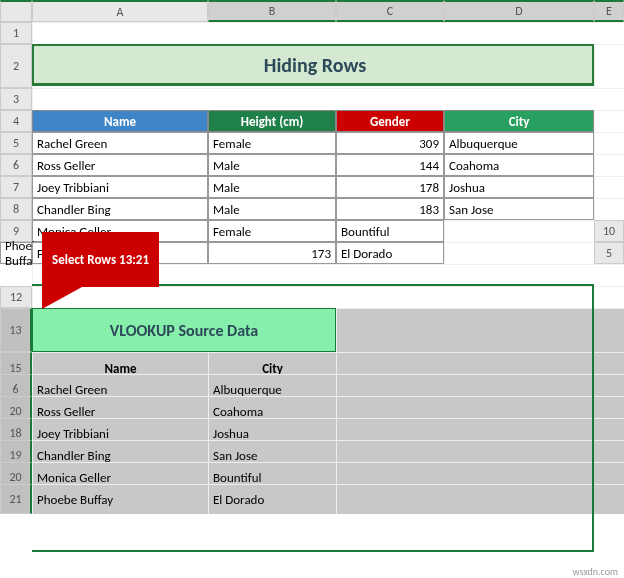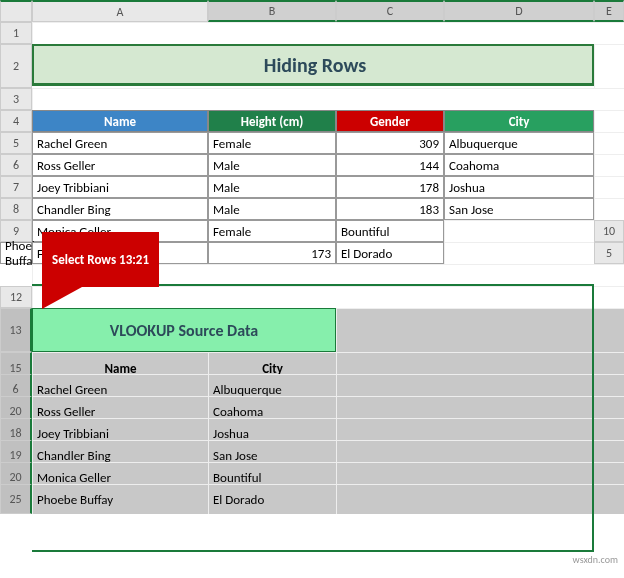--- a/index.html
+++ b/index.html
@@ -19,21 +19,21 @@
     .hdr-city { background: #28a060; color: #fff; font-weight: bold; justify-content: center; border: 1px solid #888; }
     .tbl { border: 1px solid #999; }
     .tbl.right { justify-content: flex-end; }
     .vtitle { grid-column: 2 / 4; background: #c8c8c8; font-size: 16px; font-weight: bold; color: #2d4a5a; justify-content: center; }
     .vhdr { font-weight: bold; justify-content: center; }
     .callout { position: absolute; top: 232px; left: 42px; background: #cc0000; color: #fff; font-weight: bold; padding: 20px 10px; font-size: 13px; z-index: 10; text-align: right; }
     .callout::after { content: ''; position: absolute; left: 0; bottom: -22px; width: 0; height: 0; border-top: 22px solid #cc0000; border-right: 40px solid transparent; }
     .sel-border-top { position: absolute; left: 32px; top: 284px; width: 562px; height: 0; border-top: 2px solid #1a7a3a; z-index: 5; }
     .sel-border-bot { position: absolute; left: 32px; top: 550px; width: 562px; height: 0; border-top: 2px solid #1a7a3a; z-index: 5; }
     .sel-border-right { position: absolute; left: 592px; top: 284px; width: 0; height: 266px; border-left: 2px solid #1a7a3a; z-index: 5; }
-    .watermark { position: absolute; bottom: 12px; right: 6px; font-size: 10px; color: #999; }
+    .watermark { position: absolute; bottom: 0; right: 6px; font-size: 10px; color: #999; }
   </style>
 </head>
 <body>
 
 <div class="sheet">
 
   <div class="colhdr"></div>
   <div class="colhdr">A</div>
   <div class="colhdr sel">B</div>
   <div class="colhdr sel">C</div>
@@ -130,21 +130,21 @@
   <div class="rowhdr sel" style="height:30px">19</div>
   <div class="cell sel" style="height:30px">Chandler Bing</div>
   <div class="cell sel" style="height:30px">San Jose</div>
   <div class="cell sel" style="height:30px;grid-column:4/7"></div>
 
   <div class="rowhdr sel" style="height:30px">20</div>
   <div class="cell sel" style="height:30px">Monica Geller</div>
   <div class="cell sel" style="height:30px">Bountiful</div>
   <div class="cell sel" style="height:30px;grid-column:4/7"></div>
 
-  <div class="rowhdr sel" style="height:30px">25</div>
+  <div class="rowhdr sel" style="height:30px">21</div>
   <div class="cell sel" style="height:30px">Phoebe Buffay</div>
   <div class="cell sel" style="height:30px">El Dorado</div>
   <div class="cell sel" style="height:30px;grid-column:4/7"></div>
 </div>
 
 <div class="callout">Select Rows 13:21</div>
 <div class="sel-border-top"></div>
 <div class="sel-border-bot"></div>
 <div class="sel-border-right"></div>
 <div class="watermark">wsxdn.com</div>

